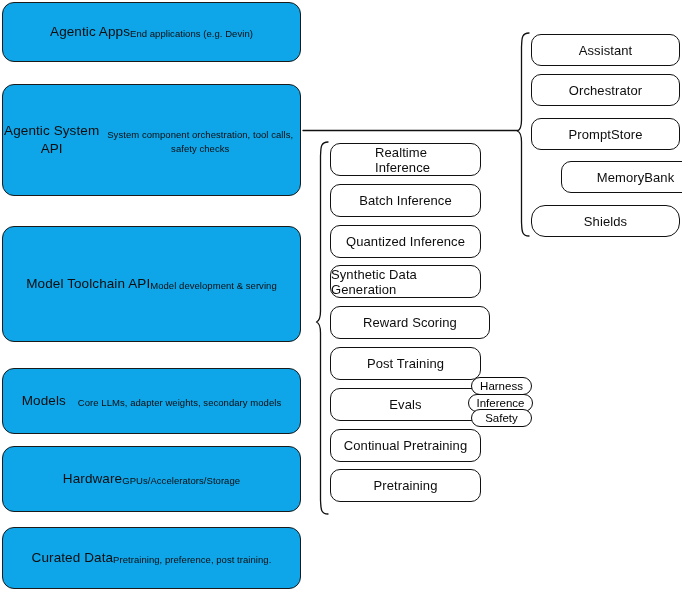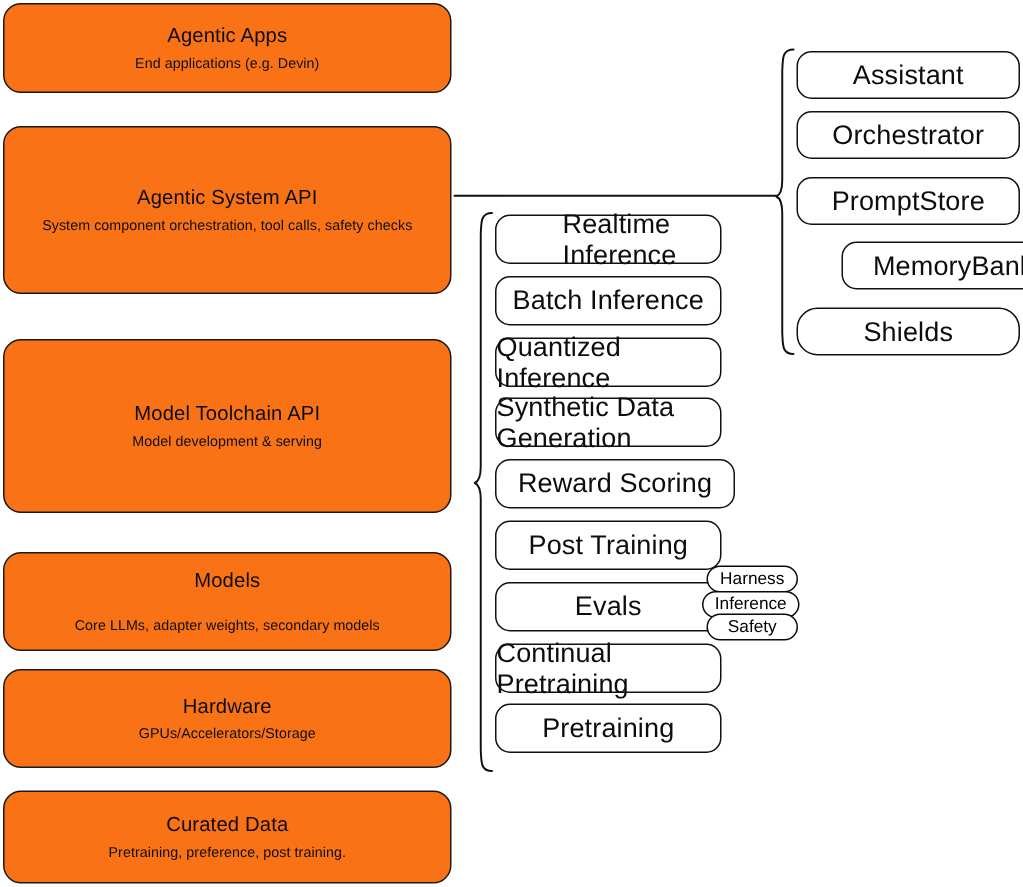--- a/index.html
+++ b/index.html
@@ -16,23 +16,22 @@
     font-family: "Liberation Sans", sans-serif;
     overflow: hidden;
   }
 
   
   .box {
     position: absolute;
     box-sizing: border-box;
     border: 1.2px solid #1a1a1a;
     border-radius: 12px;
-    background: #f97316;
+    background: #0ea5e9;
     display: flex;
-    flex-direction: column;
     align-items: center;
     justify-content: center;
     text-align: center;
   }
 
   
   .layer-title {
     font-size: 13.5px;
     color: #0d0d0d;
     line-height: 1.35;
@@ -49,21 +48,21 @@
   
   .chip {
     position: absolute;
     box-sizing: border-box;
     border: 1.4px solid #111111;
     border-radius: 10px;
     background: #ffffff;
     display: flex;
     align-items: center;
     justify-content: center;
-    font-size: 18px;
+    font-size: 13px;
     color: #0d0d0d;
     letter-spacing: .1px;
   }
 
   
   .pill {
     position: absolute;
     box-sizing: border-box;
     border: 1.6px solid #0a0a0a;
     border-radius: 11px;

